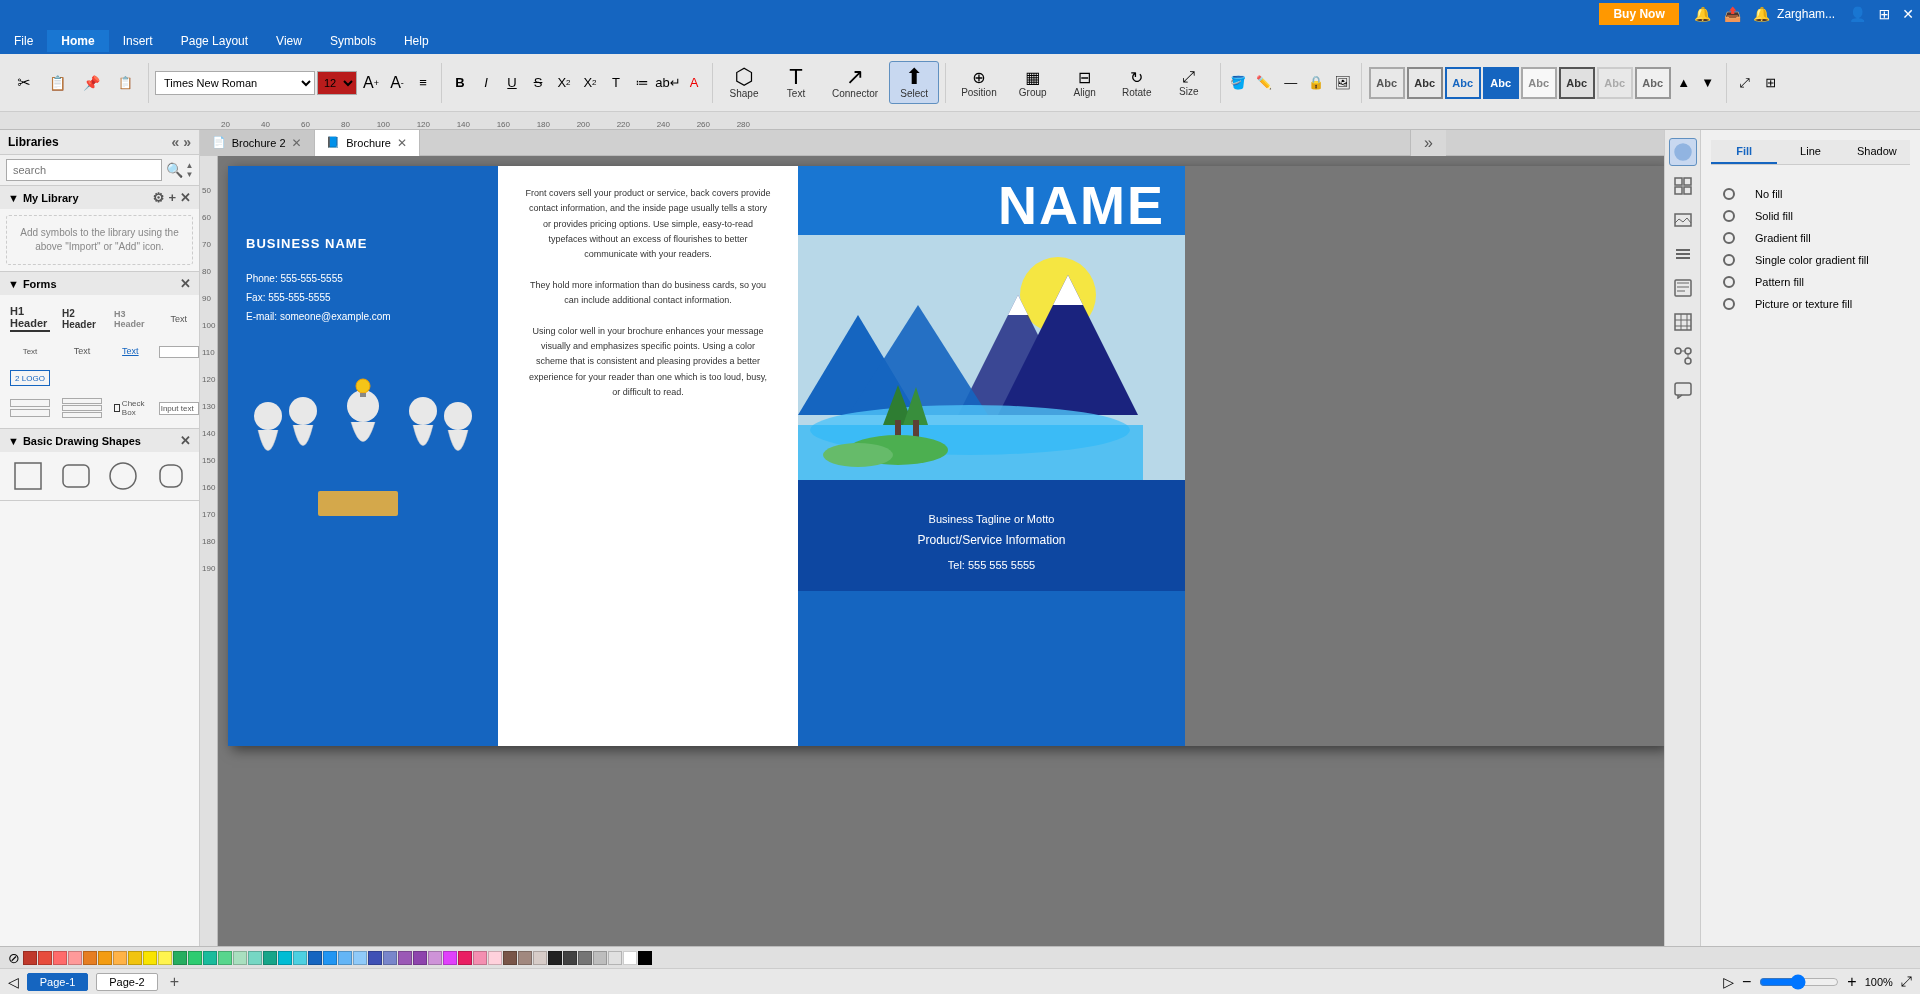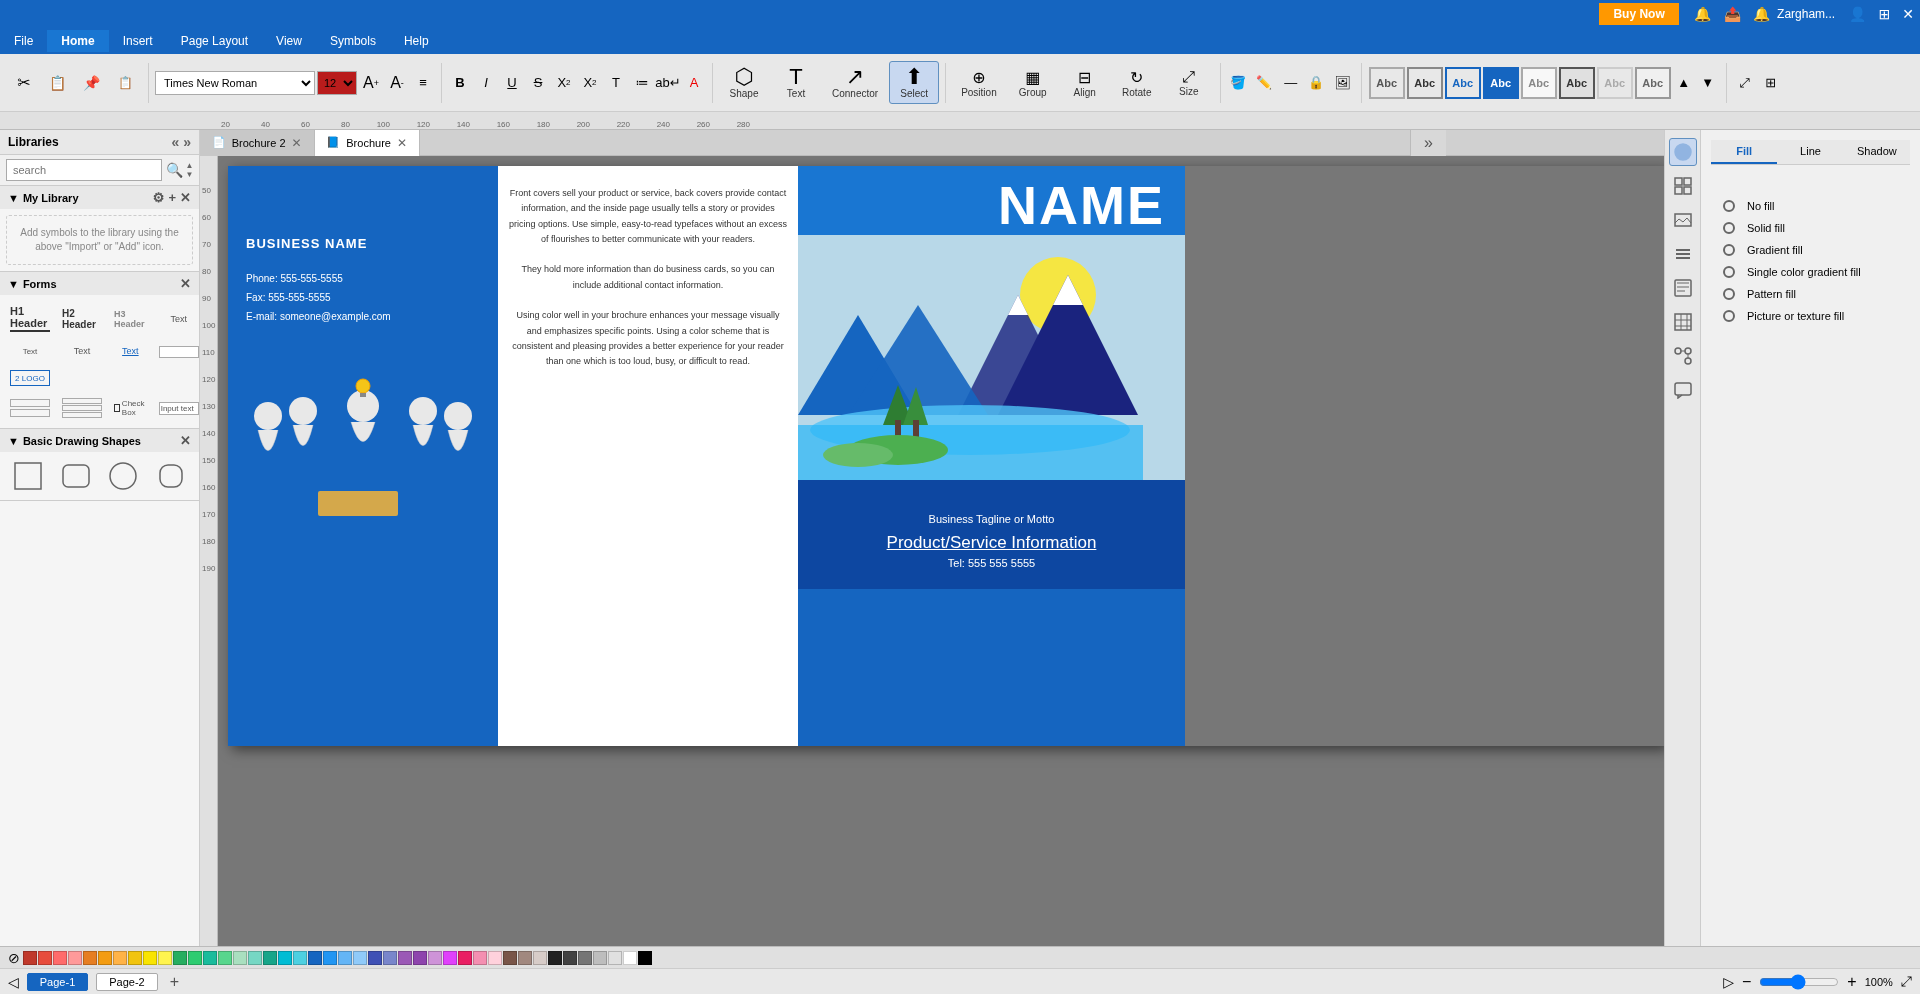--- a/index.html
+++ b/index.html
@@ -80,25 +80,25 @@
 
     #canvas-scroll { flex: 1; background: #888; overflow: auto; position: relative; }
 
     
     #document-container { margin-left: 18px; display: flex; gap: 0; }
     .left-blue-panel { background: #1565c0; width: 290px; min-height: 580px; padding: 20px; color: white; }
     .right-nav-btn { width: 28px; height: 28px; display: flex; align-items: center; justify-content: center; cursor: pointer; border: 1px solid transparent; border-radius: 3px; margin: 2px 0; font-size: 14px; }
     .right-nav-btn.active { background: #c8d8f0; border-color: #6090c0; }
 
     #fill-panel { flex: 1; padding: 10px; }
-    #fill-tabs { display: flex; border-bottom: 1px solid #ccc; margin-bottom: 22px; }
+    #fill-tabs { display: flex; border-bottom: 1px solid #ccc; margin-bottom: 10px; }
     .fill-tab { flex: 1; text-align: center; padding: 5px; font-size: 11px; cursor: pointer; border-bottom: 2px solid transparent; }
     .fill-tab.active { border-bottom-color: #1565c0; color: #1565c0; font-weight: bold; }
     
-    .fill-option { display: flex; align-items: center; gap: 12px; padding: 5px 4px; font-size: 11px; cursor: pointer; border-radius: 3px; }
+    .fill-option { display: flex; align-items: center; gap: 20px; padding: 5px 4px; font-size: 11px; cursor: pointer; border-radius: 3px; }
     .fill-radio { width: 12px; height: 12px; border-radius: 50%; border: 2px solid #666; background: transparent; flex-shrink: 0; }
 
     
     #bottom-bar { height: 26px; background: #e8e8e8; border-top: 1px solid #ccc; display: flex; align-items: center; padding: 0 8px; font-size: 11px; gap: 8px; }
     .page-tab { padding: 2px 12px; border: 1px solid #aaa; background: white; cursor: pointer; font-size: 11px; border-radius: 2px; }
     .page-tab.active { background: #1565c0; color: white; border-color: #1565c0; }
     .add-page-btn { cursor: pointer; font-size: 16px; color: #555; margin-left: 4px; }
     .bottom-spacer { flex: 1; }
     .zoom-controls { display: flex; align-items: center; gap: 4px; font-size: 11px; }
 
@@ -500,21 +500,21 @@
 
               <circle cx="190" cy="50" r="14" fill="#e8e8e8"></circle>
               <path d="M180,64 Q190,105 200,64" fill="#e8e8e8" stroke="#ccc" stroke-width="0.5"></path>
 
               <circle cx="225" cy="55" r="14" fill="#e8e8e8"></circle>
               <path d="M215,69 Q225,110 235,69" fill="#e8e8e8" stroke="#ccc" stroke-width="0.5"></path>
             </svg>
           </div>
         </div>
 
-        <div style="width:300px; min-height:580px; background:white; padding:20px 10px; font-size:9px; line-height:1.6; color:#333; text-align:center;">
+        <div style="width:300px; min-height:580px; background:white; padding:20px 26px; font-size:9px; line-height:1.6; color:#333; text-align:center;">
           <p style="font-size:9px; color:#333; text-align:center; line-height:1.7;">
             Front covers sell your product or service, back covers provide contact information, and the inside page usually tells a story or provides pricing options. Use simple, easy-to-read typefaces without an excess of flourishes to better communicate with your readers.<br><br>
             They hold more information than do business cards, so you can include additional contact information.<br><br>
             Using color well in your brochure enhances your message visually and emphasizes specific points. Using a color scheme that is consistent and pleasing provides a better experience for your reader than one which is too loud, busy, or difficult to read.
           </p>
         </div>
 
         <div style="width:387px; min-height:580px; background:#1565c0; position:relative; overflow:hidden;">
 
           <div style="background:#1976d2; padding:10px 20px 0 20px;">
@@ -548,21 +548,21 @@
 
               <ellipse cx="100" cy="215" rx="50" ry="15" fill="#4caf50"></ellipse>
               <ellipse cx="60" cy="220" rx="35" ry="12" fill="#66bb6a"></ellipse>
             </svg>
           </div>
 
           <div style="height:3px; background:#0d47a1;"></div>
 
           <div style="background:#0d47a1; padding:30px 20px 20px 20px; text-align:center; color:white;">
             <div style="font-size:11px; margin-bottom:8px;">Business Tagline or Motto</div>
-            <div style="font-size:17px; margin-bottom:4px;text-decoration:underline;">Product/Service Information</div>
+            <div style="font-size:12px; margin-bottom:12px;">Product/Service Information</div>
             <div style="font-size:11px;">Tel: 555 555 5555</div>
           </div>
         </div>
       </div>
     </div>
   </div>
 
   <div class="right-panel-wrapper">
 
     <div class="right-icon-bar">

